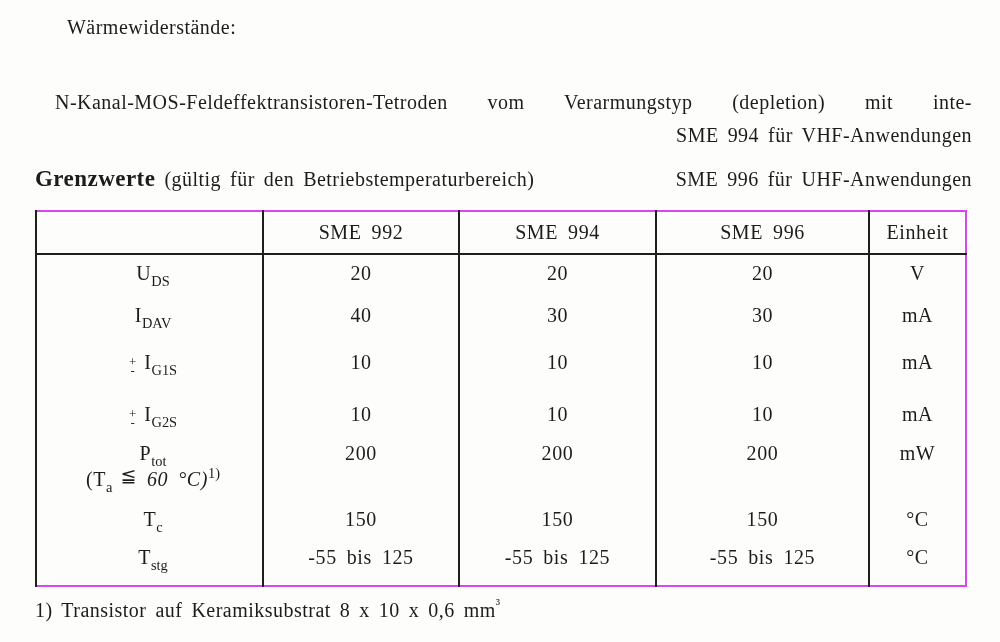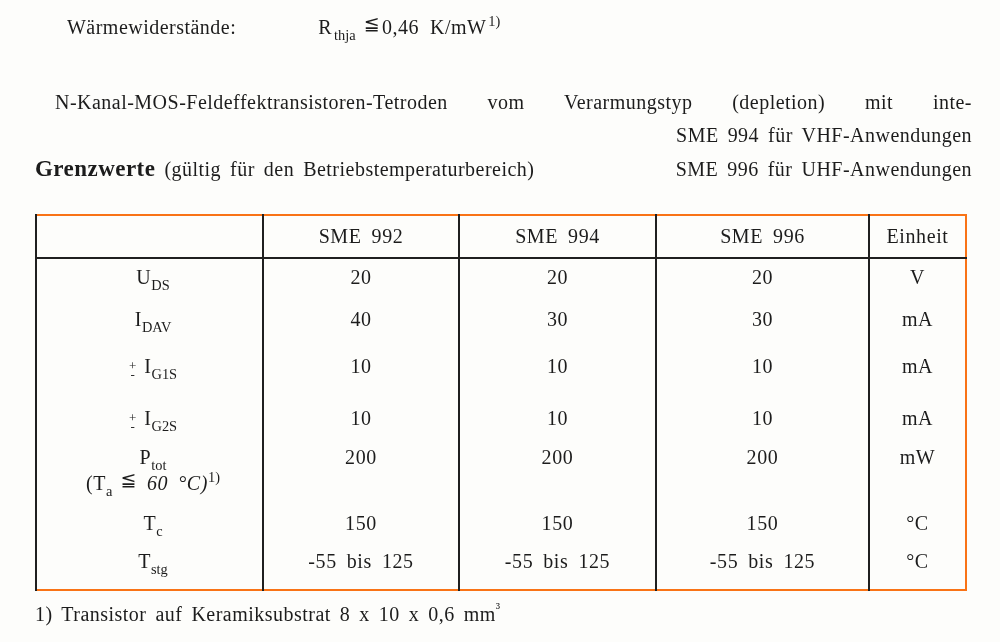--- a/index.html
+++ b/index.html
@@ -66,34 +66,34 @@
     font-size: 20px;
     line-height: 32px;
   }
   .right-line {
     text-align: right;
     font-size: 20px;
     line-height: 32px;
   }
   .variant { white-space: nowrap; }
   .variant .num-bold { font-weight: bold; }
-  .section-title-line { margin-top: 2px; }
+  .section-title-line { margin-top: 12px; }
   .section-title {
     font-weight: bold;
     font-size: 23px;
     letter-spacing: 0.02em;
   }
   .section-subtitle { font-size: 20px; }
   
   table.limits {
-    margin-top: 29px;
+    margin-top: 15px;
     border-collapse: collapse;
     table-layout: fixed;
     width: 930px;
-    border: 2px solid #f97316;
+    border: 2px solid #d946ef;
     font-size: 20px;
     letter-spacing: 0.03em;
     word-spacing: 0.22em;
   }
   table.limits col.c0 { width: 227px; }
   table.limits col.c1 { width: 196px; }
   table.limits col.c2 { width: 197px; }
   table.limits col.c3 { width: 213px; }
   table.limits col.c4 { width: 97px; }
   table.limits th, table.limits td {
@@ -138,24 +138,20 @@
     font-size: 20px;
   }
 </style>
 </head>
 <body>
 
 <div class="page">
 
   <div class="thermal">
     <span>Wärmewiderstände:</span>
-    <span class="formula">
-      <span>R</span><sub class="ssub">thja</sub><span class="rel">≦</span><span>0,46</span>
-      <span>K/mW</span><sup class="ssup">1)</sup>
-    </span>
   </div>
 
   <div class="desc-line1">N-Kanal-MOS-Feldeffektransistoren-Tetroden vom Verarmungstyp (depletion) mit inte-</div>
 
 
   <div class="right-line">
     <span class="variant"><span>SME</span> <span>994</span> <span>für VHF-Anwendungen</span></span>
   </div>
 
   <div class="flex-line section-title-line">

